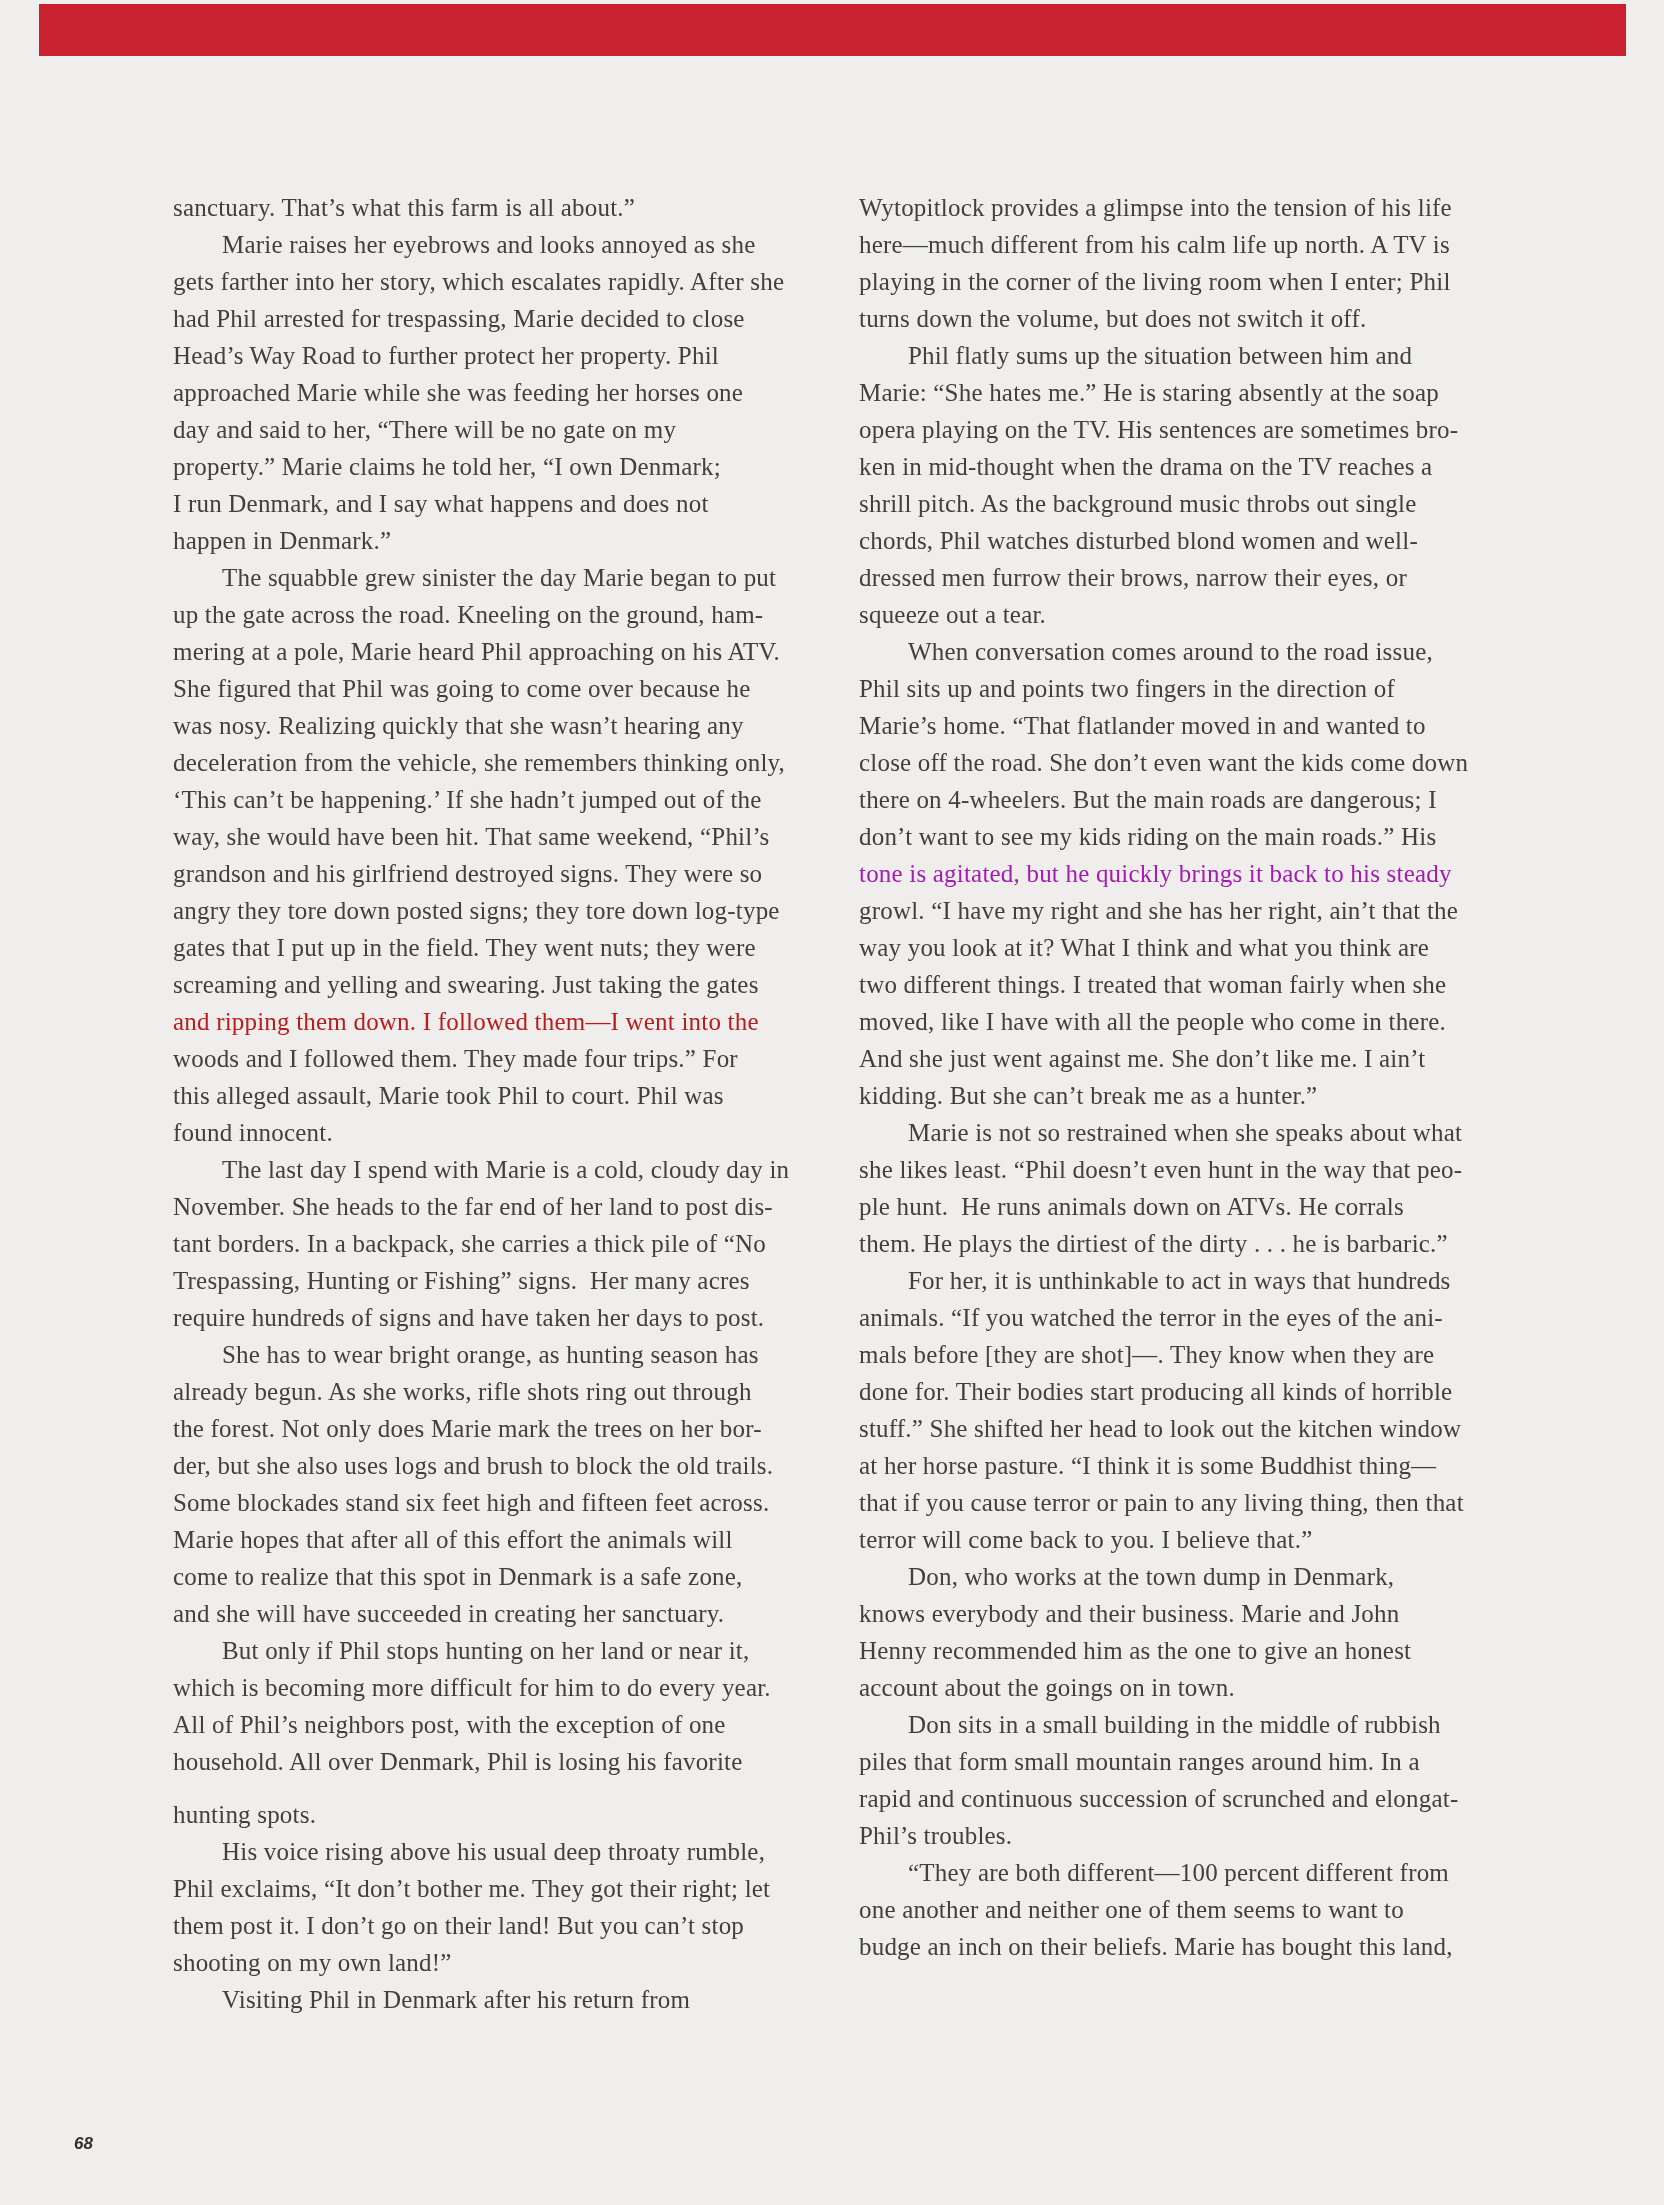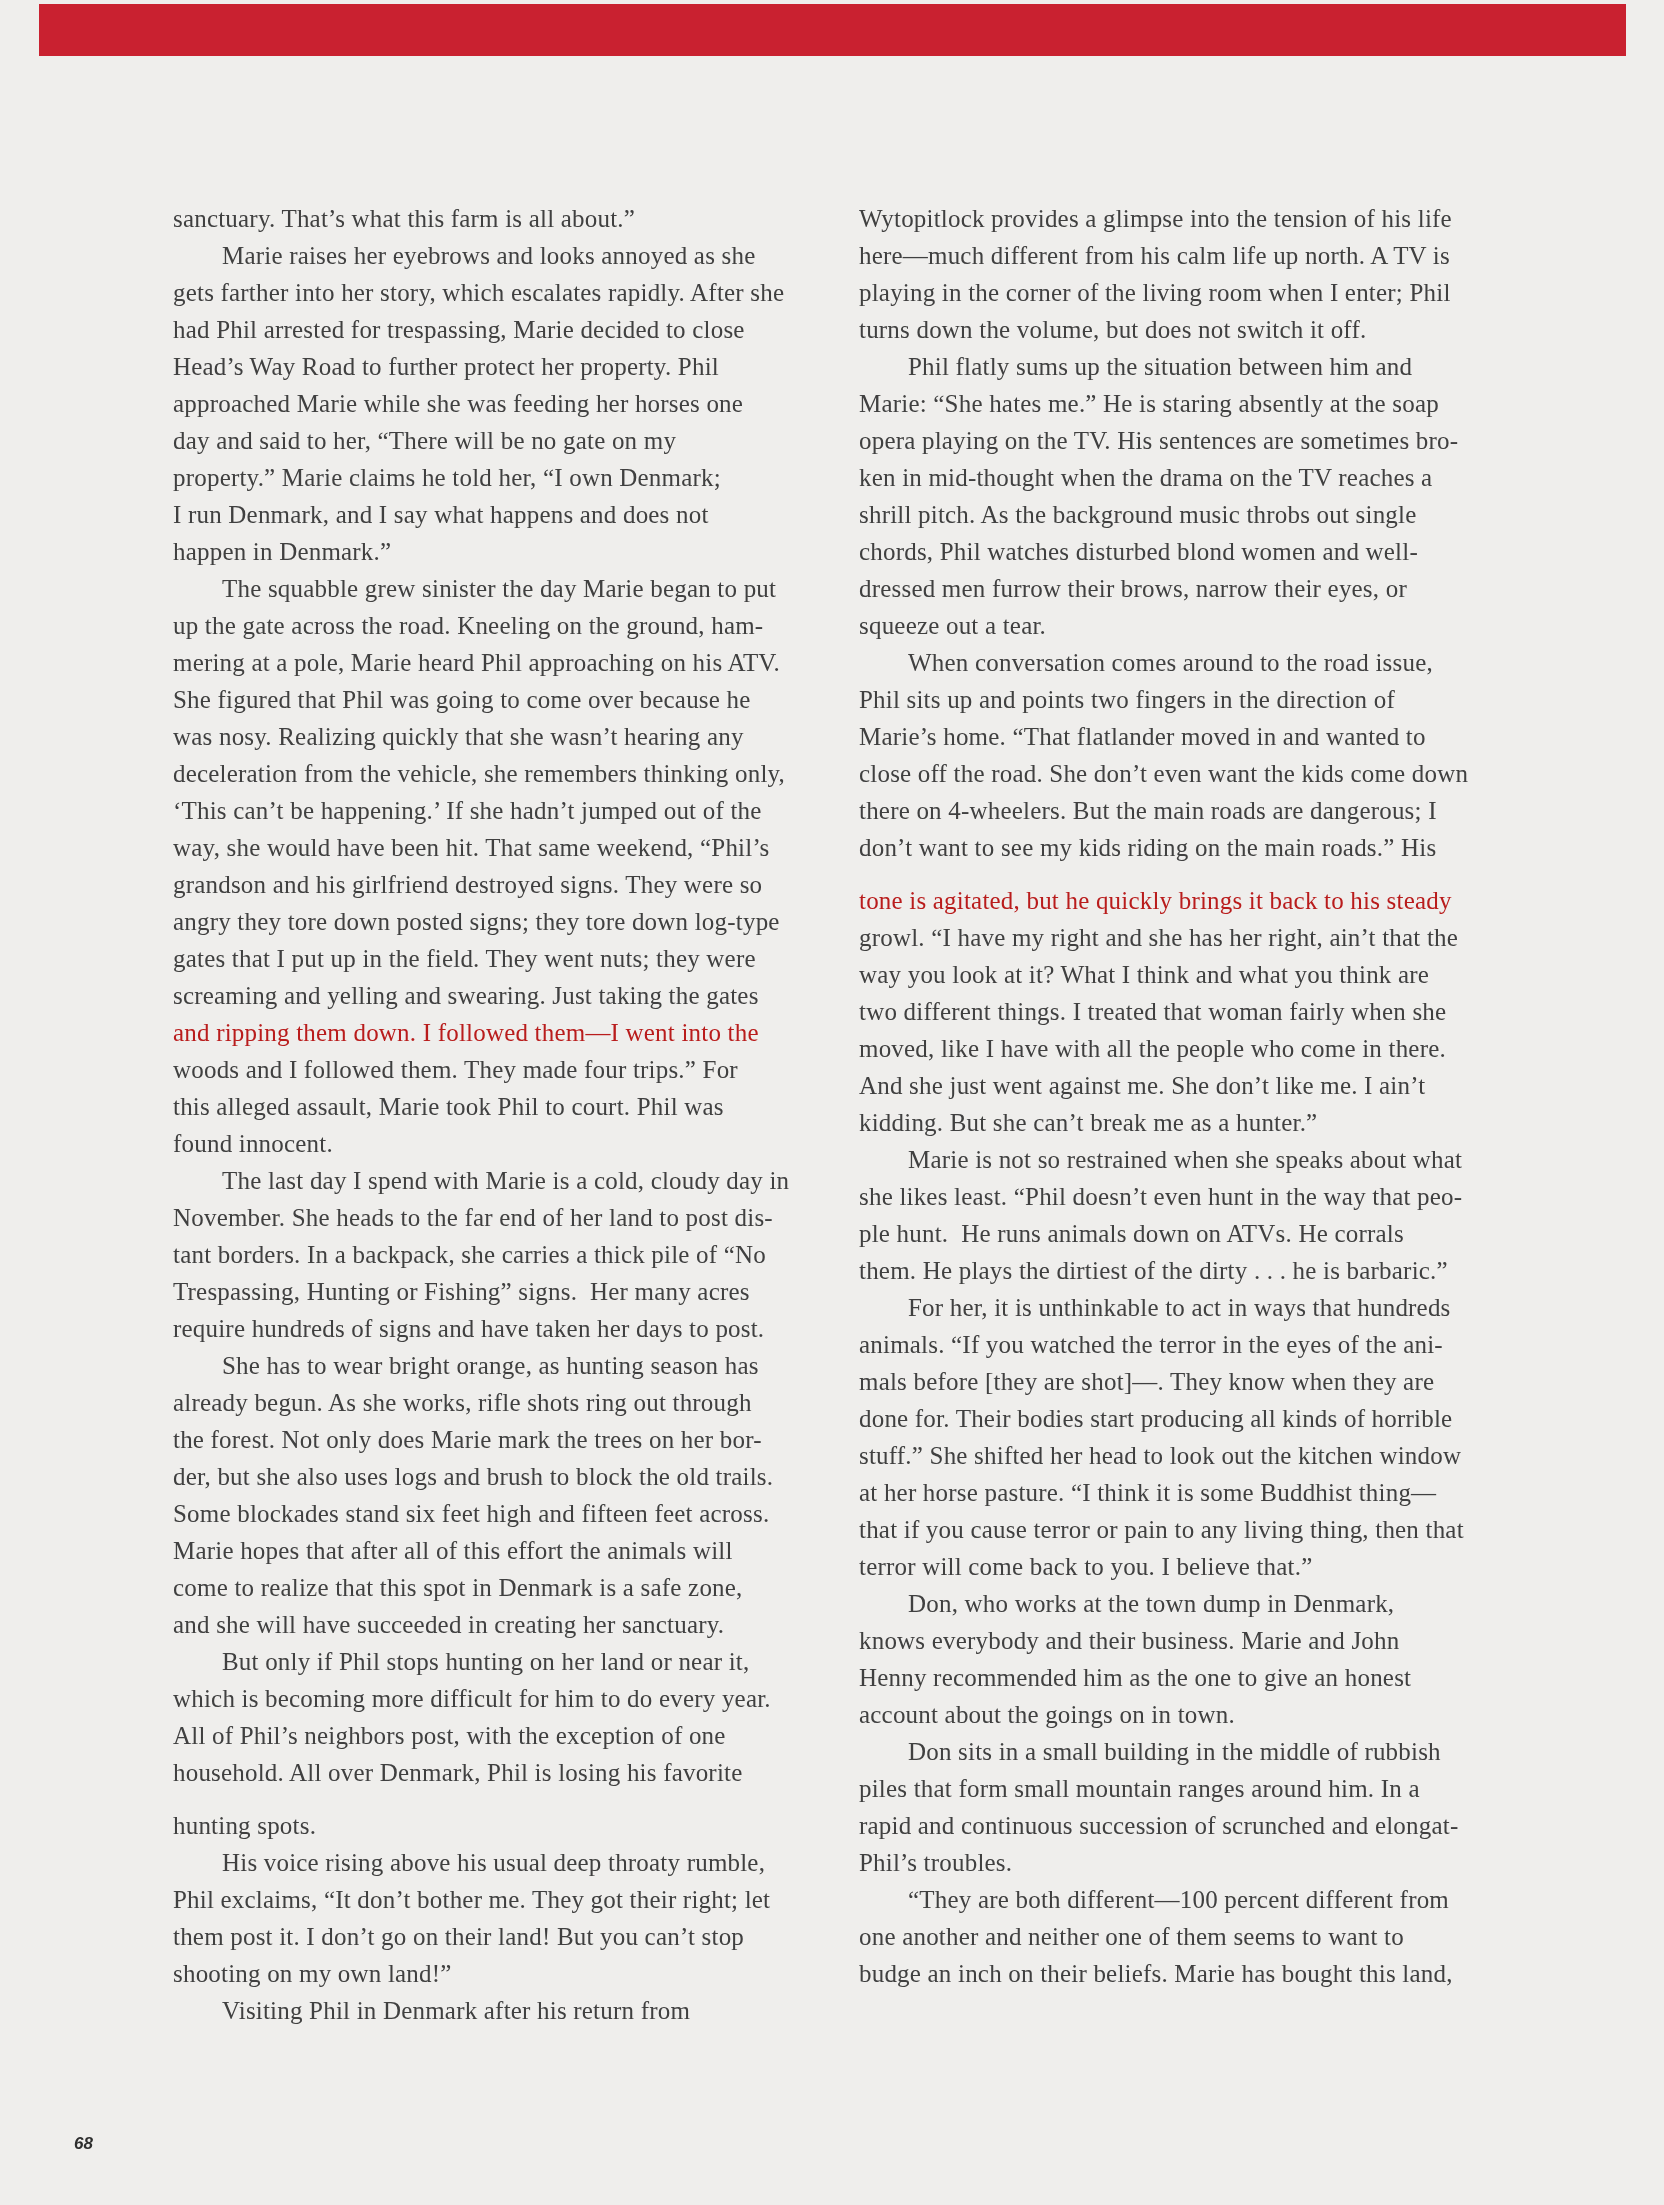--- a/index.html
+++ b/index.html
@@ -17,21 +17,21 @@
   }
   .top-bar {
     position: absolute;
     left: 39px;
     top: 4.4px;
     width: 1587px;
     height: 52px;
   }
   .text-column {
     position: absolute;
-    top: 200px;
+    top: 189px;
     width: 670px;
   }
   .col-left  { left: 173px;  }
   .col-right { left: 859px; }
   .line {
     height: 37px;
     line-height: 37px;
     font-size: 25px;
     letter-spacing: 0.2px;
     color: #404040;
@@ -121,21 +121,21 @@
       <div class="line" style="color: rgb(64, 64, 64);">shrill pitch. As the background music throbs out single</div>
       <div class="line" style="color: rgb(64, 64, 64);">chords, Phil watches disturbed blond women and well-</div>
       <div class="line" style="color: rgb(64, 64, 64);">dressed men furrow their brows, narrow their eyes, or</div>
       <div class="line" style="color: rgb(64, 64, 64);">squeeze out a tear.</div>
       <div class="line indent" style="color: rgb(64, 64, 64);">When conversation comes around to the road issue,</div>
       <div class="line" style="color: rgb(64, 64, 64);">Phil sits up and points two fingers in the direction of</div>
       <div class="line" style="color: rgb(64, 64, 64);">Marie’s home. “That flatlander moved in and wanted to</div>
       <div class="line" style="color: rgb(64, 64, 64);">close off the road. She don’t even want the kids come down</div>
       <div class="line" style="color: rgb(64, 64, 64);">there on 4-wheelers. But the main roads are dangerous; I</div>
       <div class="line" style="color: rgb(64, 64, 64);">don’t want to see my kids riding on the main roads.” His</div>
-      <div class="line" style="color: #b91c1c; margin-top: 16px;">tone is agitated, but he quickly brings it back to his steady</div>
+      <div class="line" style="color: #a21caf;">tone is agitated, but he quickly brings it back to his steady</div>
       <div class="line" style="color: rgb(64, 64, 64);">growl. “I have my right and she has her right, ain’t that the</div>
       <div class="line" style="color: rgb(64, 64, 64);">way you look at it? What I think and what you think are</div>
       <div class="line" style="color: rgb(64, 64, 64);">two different things. I treated that woman fairly when she</div>
       <div class="line" style="color: rgb(64, 64, 64);">moved, like I have with all the people who come in there.</div>
       <div class="line" style="color: rgb(64, 64, 64);">And she just went against me. She don’t like me. I ain’t</div>
       <div class="line" style="color: rgb(64, 64, 64);">kidding. But she can’t break me as a hunter.”</div>
       <div class="line indent" style="color: rgb(64, 64, 64);">Marie is not so restrained when she speaks about what</div>
       <div class="line" style="color: rgb(64, 64, 64);">she likes least. “Phil doesn’t even hunt in the way that peo-</div>
       <div class="line" style="color: rgb(64, 64, 64);">ple hunt.  He runs animals down on ATVs. He corrals</div>
       <div class="line" style="color: rgb(64, 64, 64);">them. He plays the dirtiest of the dirty . . . he is barbaric.”</div>

